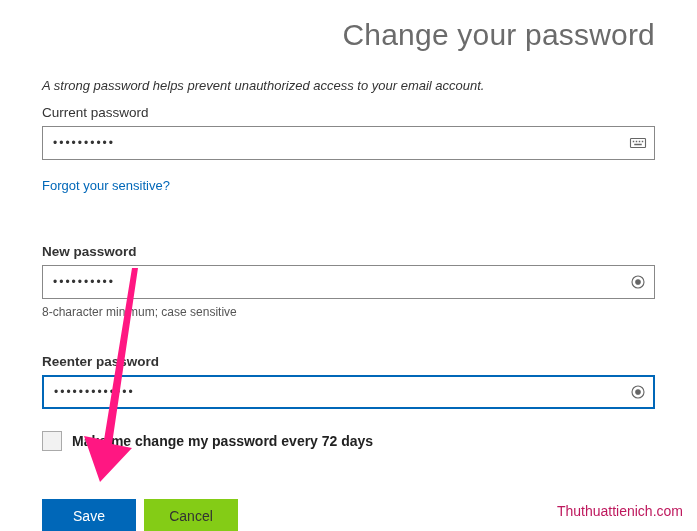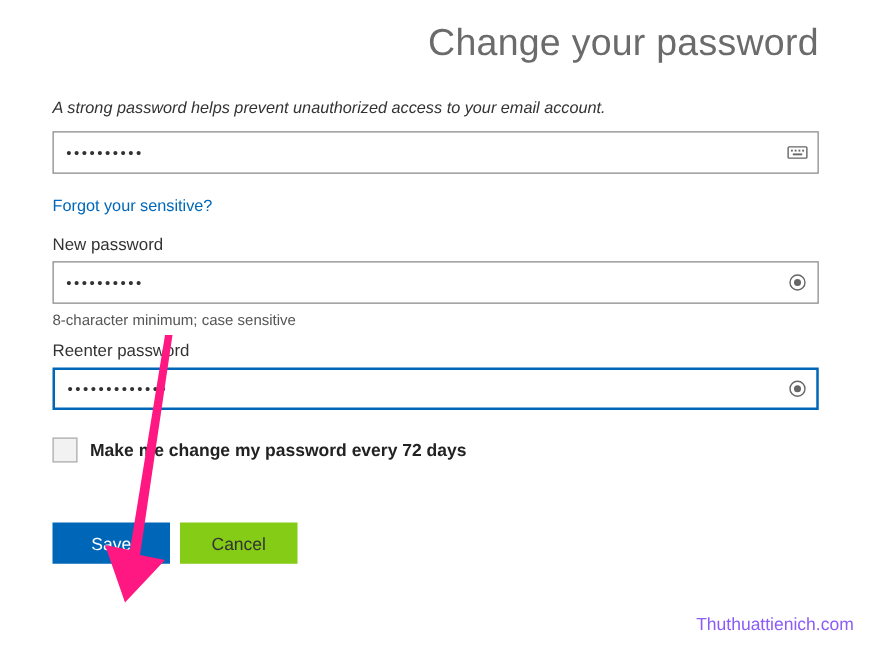--- a/index.html
+++ b/index.html
@@ -31,21 +31,22 @@
       color: #333;
       margin-bottom: 12px;
       font-style: italic;
     }
     .field-label {
       font-size: 13.5px;
       color: #333;
       margin-bottom: 6px;
     }
     .field-label.bold {
-      font-weight: 400;
+      font-weight: 700;
+      margin-top: 35px;
     }
     .input-wrapper {
       position: relative;
       margin-bottom: 4px;
     }
     .input-field {
       width: 100%;
       height: 34px;
       border: 1px solid #888;
       padding: 0 36px 0 10px;
@@ -120,43 +121,44 @@
     .btn.primary {
       background: #0067b8;
       color: #fff;
     }
     .btn.secondary {
       background: #84cc16;
       color: #333;
     }
     .watermark {
       position: absolute;
-      bottom: 24px;
+      bottom: 12px;
       right: 14px;
       font-size: 14px;
-      color: #8b5cf6;
+      color: #be185d;
     }
     .arrow-svg {
       position: absolute;
       left: 60px;
       top: 260px;
       width: 120px;
       height: 230px;
       pointer-events: none;
       z-index: 10;
     }
   </style>
 </head>
 <body>
 
 <div class="container">
   <h1 class="page-title">Change your password</h1>
   
   <p class="subtitle">A strong password helps prevent unauthorized access to your email account.</p>
 
+  <div class="field-label">Current password</div>
   <div class="input-wrapper section-gap">
     <input type="text" class="input-field" value="••••••••••" style="">
     <span class="input-icon">
       <svg viewBox="0 0 24 24" fill="currentColor">
           <rect x="2" y="6" width="20" height="12" rx="1" stroke="currentColor" stroke-width="1.5" fill="none"></rect>
           <rect x="5" y="9" width="2" height="2"></rect>
           <rect x="9" y="9" width="2" height="2"></rect>
           <rect x="13" y="9" width="2" height="2"></rect>
           <rect x="17" y="9" width="2" height="2"></rect>
           <rect x="7" y="13" width="10" height="2"></rect>

